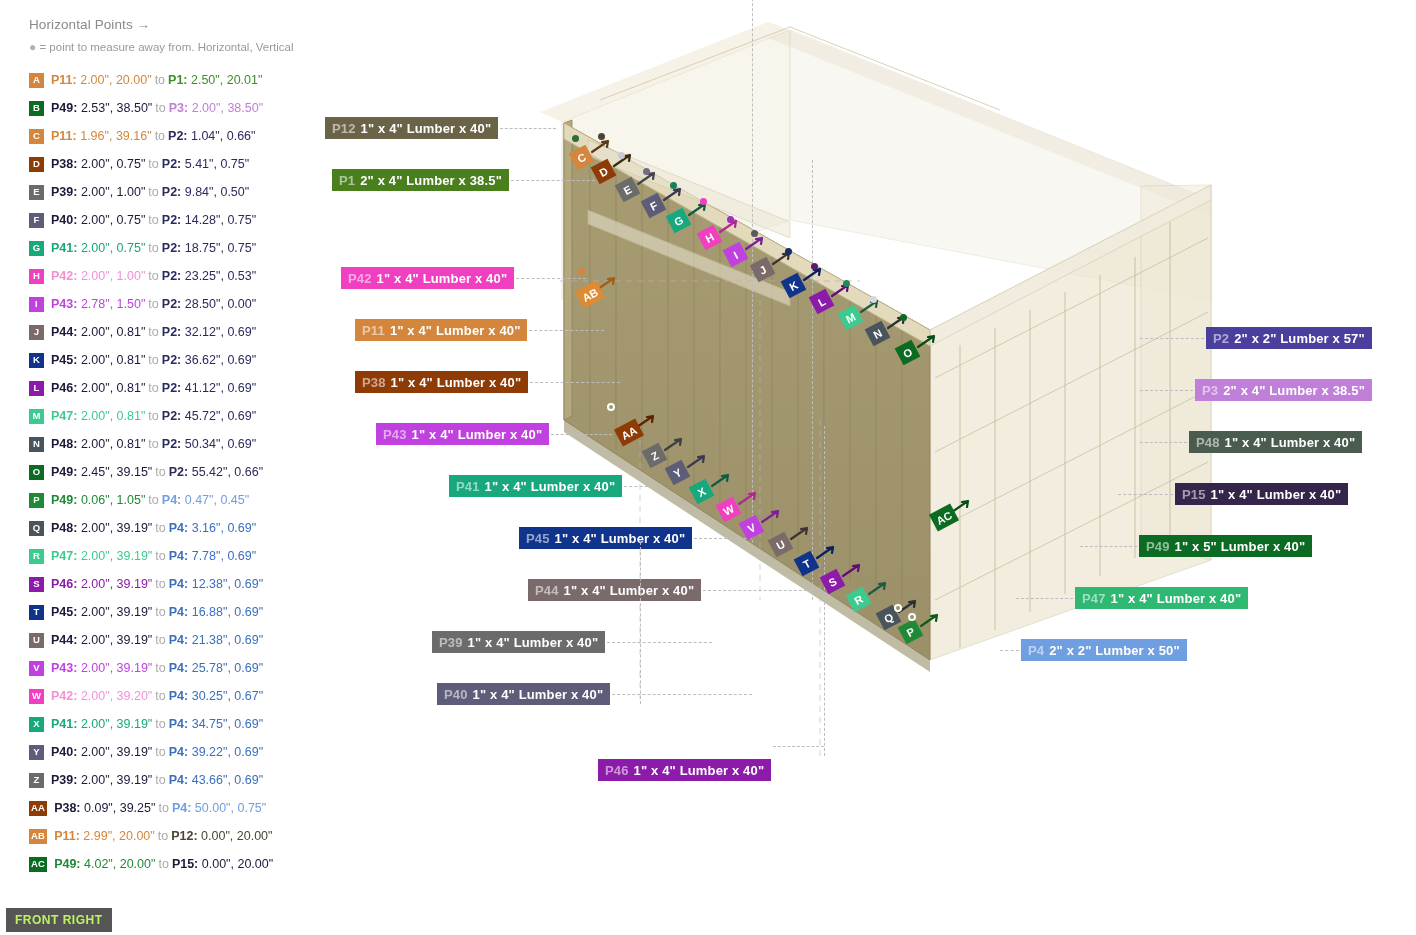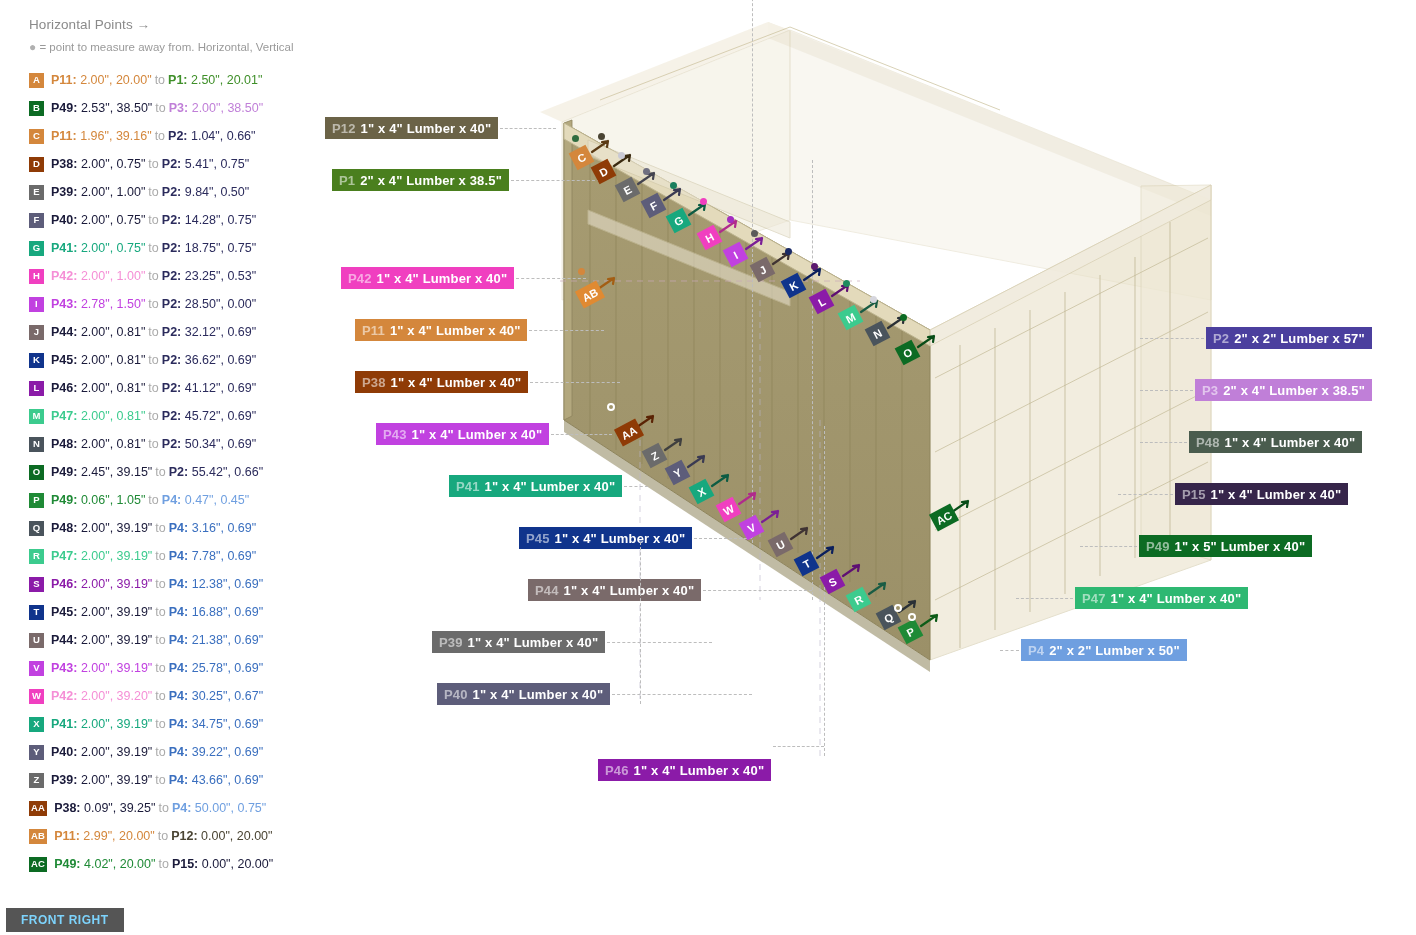--- a/index.html
+++ b/index.html
@@ -66,23 +66,23 @@
   }
   .mk.wide { width: 24px; }
 
   .dotm { position: absolute; width: 7px; height: 7px; border-radius: 50%; }
   .ringm { position: absolute; width: 8px; height: 8px; border-radius: 50%;
            border: 2px solid #fff; background: transparent; }
 
   
   #view-badge {
     position: absolute; left: 6px; top: 908px;
-    background: #555555; color: #7dd3fc;
+    background: #555555; color: #bef264;
     font-size: 12px; font-weight: bold; letter-spacing: .5px;
-    padding: 5px 15px;
+    padding: 5px 9px;
   }
 </style>
 </head>
 <body>
 
 <div id="stage">
 
   <svg id="model" viewBox="0 0 1416 935" xmlns="http://www.w3.org/2000/svg">
     <defs>
       <linearGradient id="gFront" x1="0" y1="0" x2="0" y2="1">

